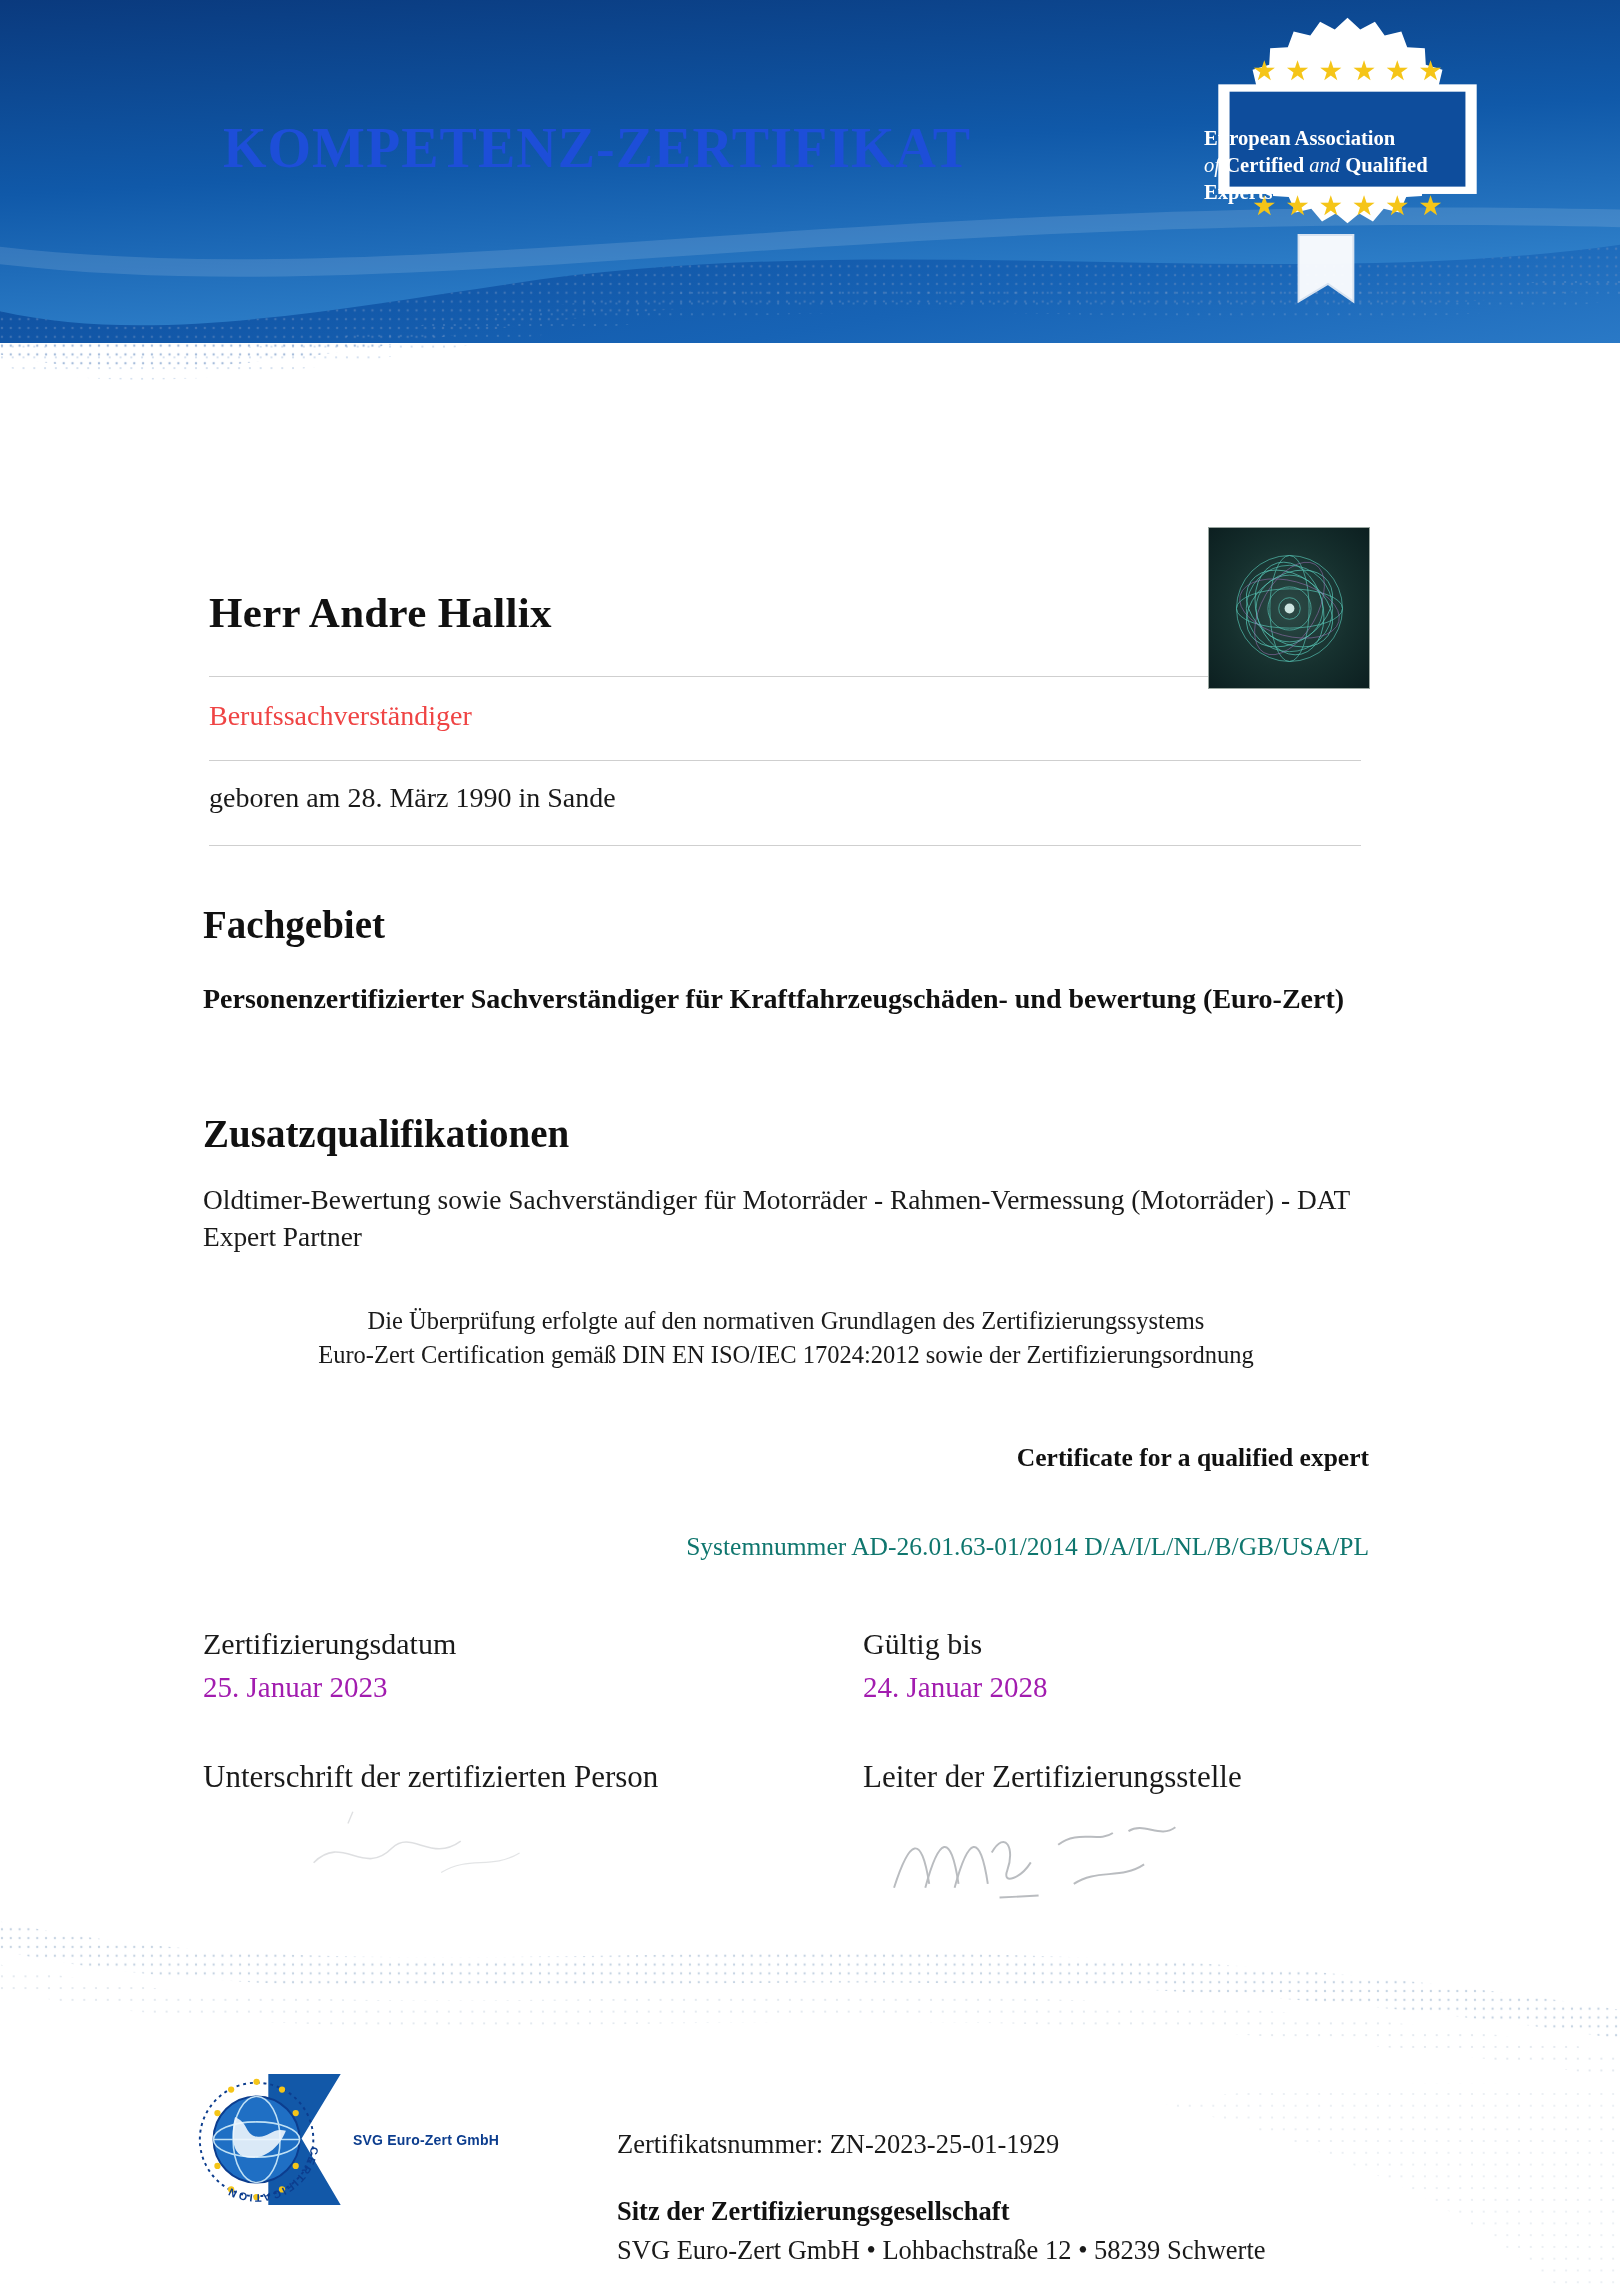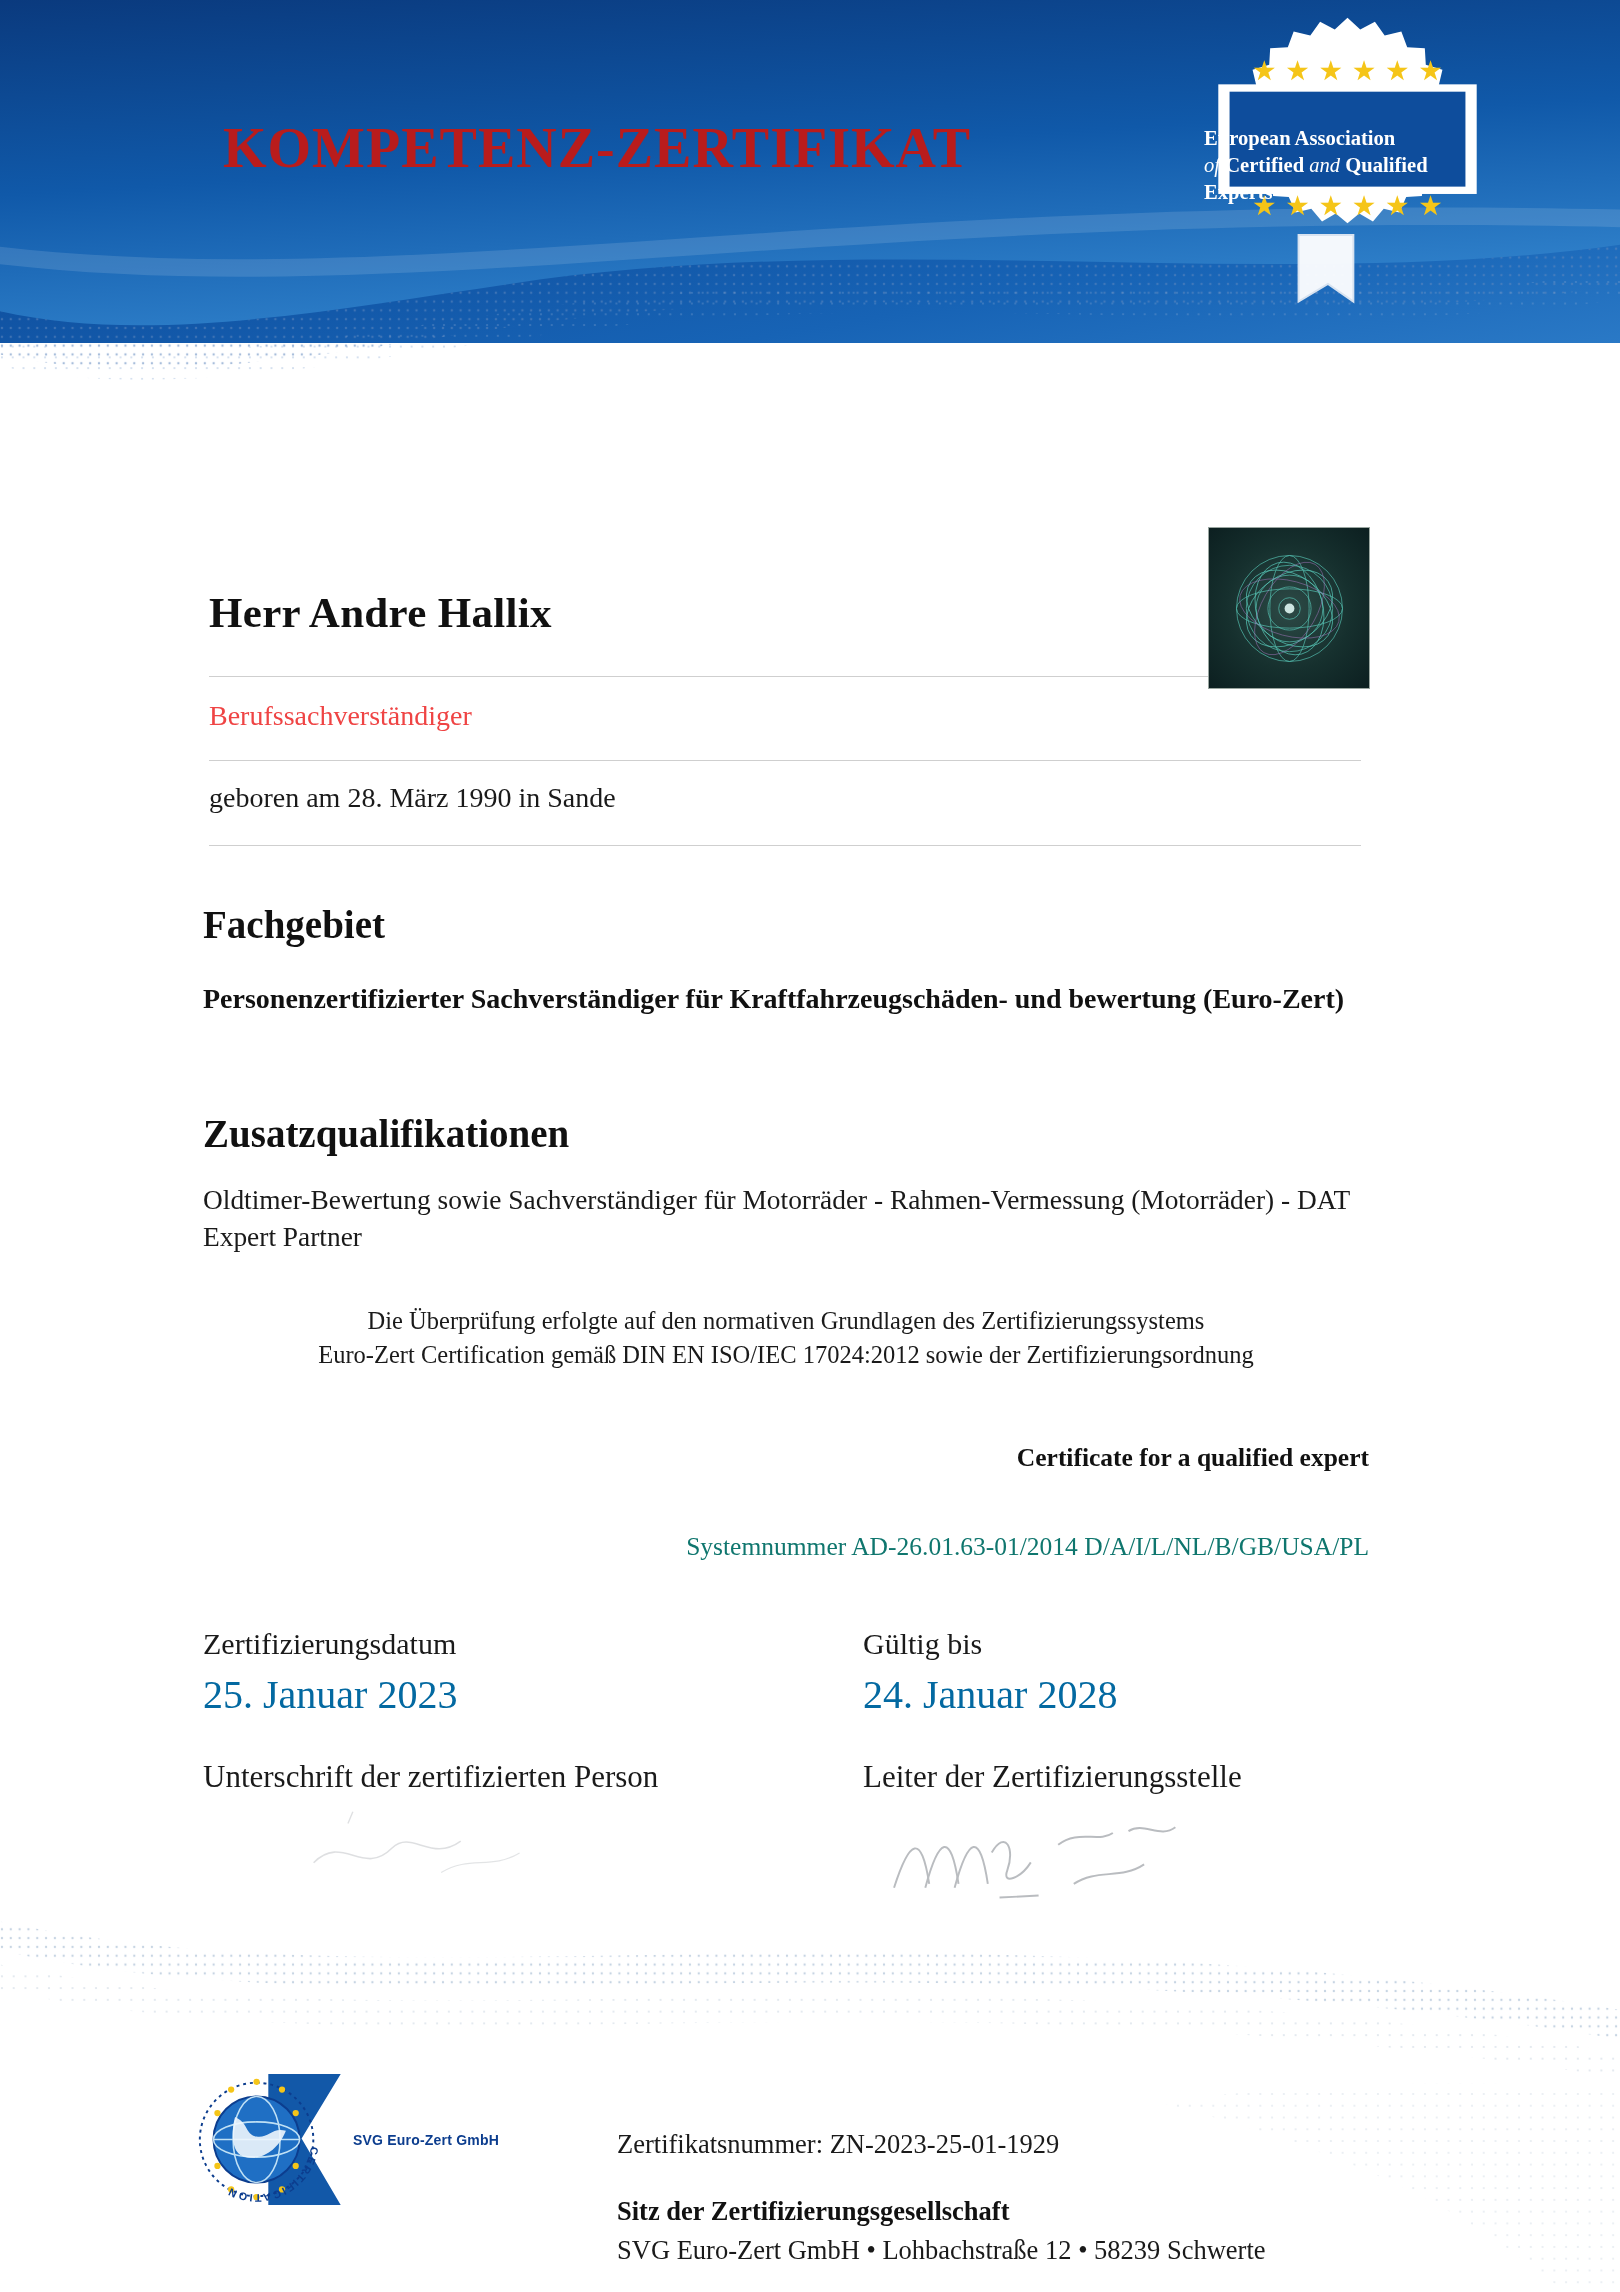--- a/index.html
+++ b/index.html
@@ -42,21 +42,21 @@
     height: 421px;
   }
   .header-title {
     position: absolute;
     left: 223px;
     top: 116px;
     font-family: "Liberation Serif", serif;
     font-weight: bold;
     font-size: 56px;
     letter-spacing: 1px;
-    color: #b91c1c;
+    color: #1d4ed8;
     white-space: nowrap;
     z-index: 5;
   }
   
   .seal {
     position: absolute;
     left: 1181px;
     top: 7.8px;
     width: 333px;
     height: 323px;
@@ -188,22 +188,22 @@
     color: #0f766e;
   }
 
   .datecol-label {
     position: absolute;
     font-size: 30px;
     color: #1a1a1a;
   }
   .datecol-value {
     position: absolute;
-    font-size: 40px;
-    color: #0369a1;
+    font-size: 29px;
+    color: #a21caf;
   }
   .lbl-cert-date { left: 203px; top: 1627px; }
   .val-cert-date { left: 203px; top: 1671px; }
   .lbl-valid { left: 863px; top: 1627px; }
   .val-valid { left: 863px; top: 1671px; }
 
   .sign-label {
     position: absolute;
     font-size: 31px;
     color: #1a1a1a;

